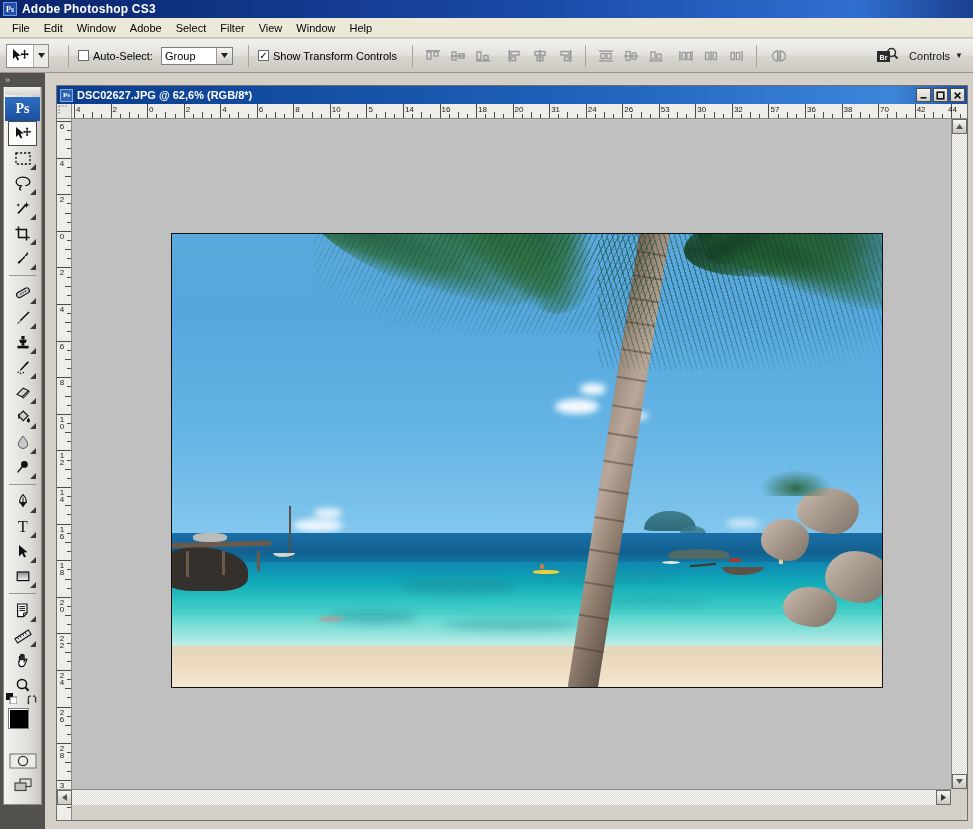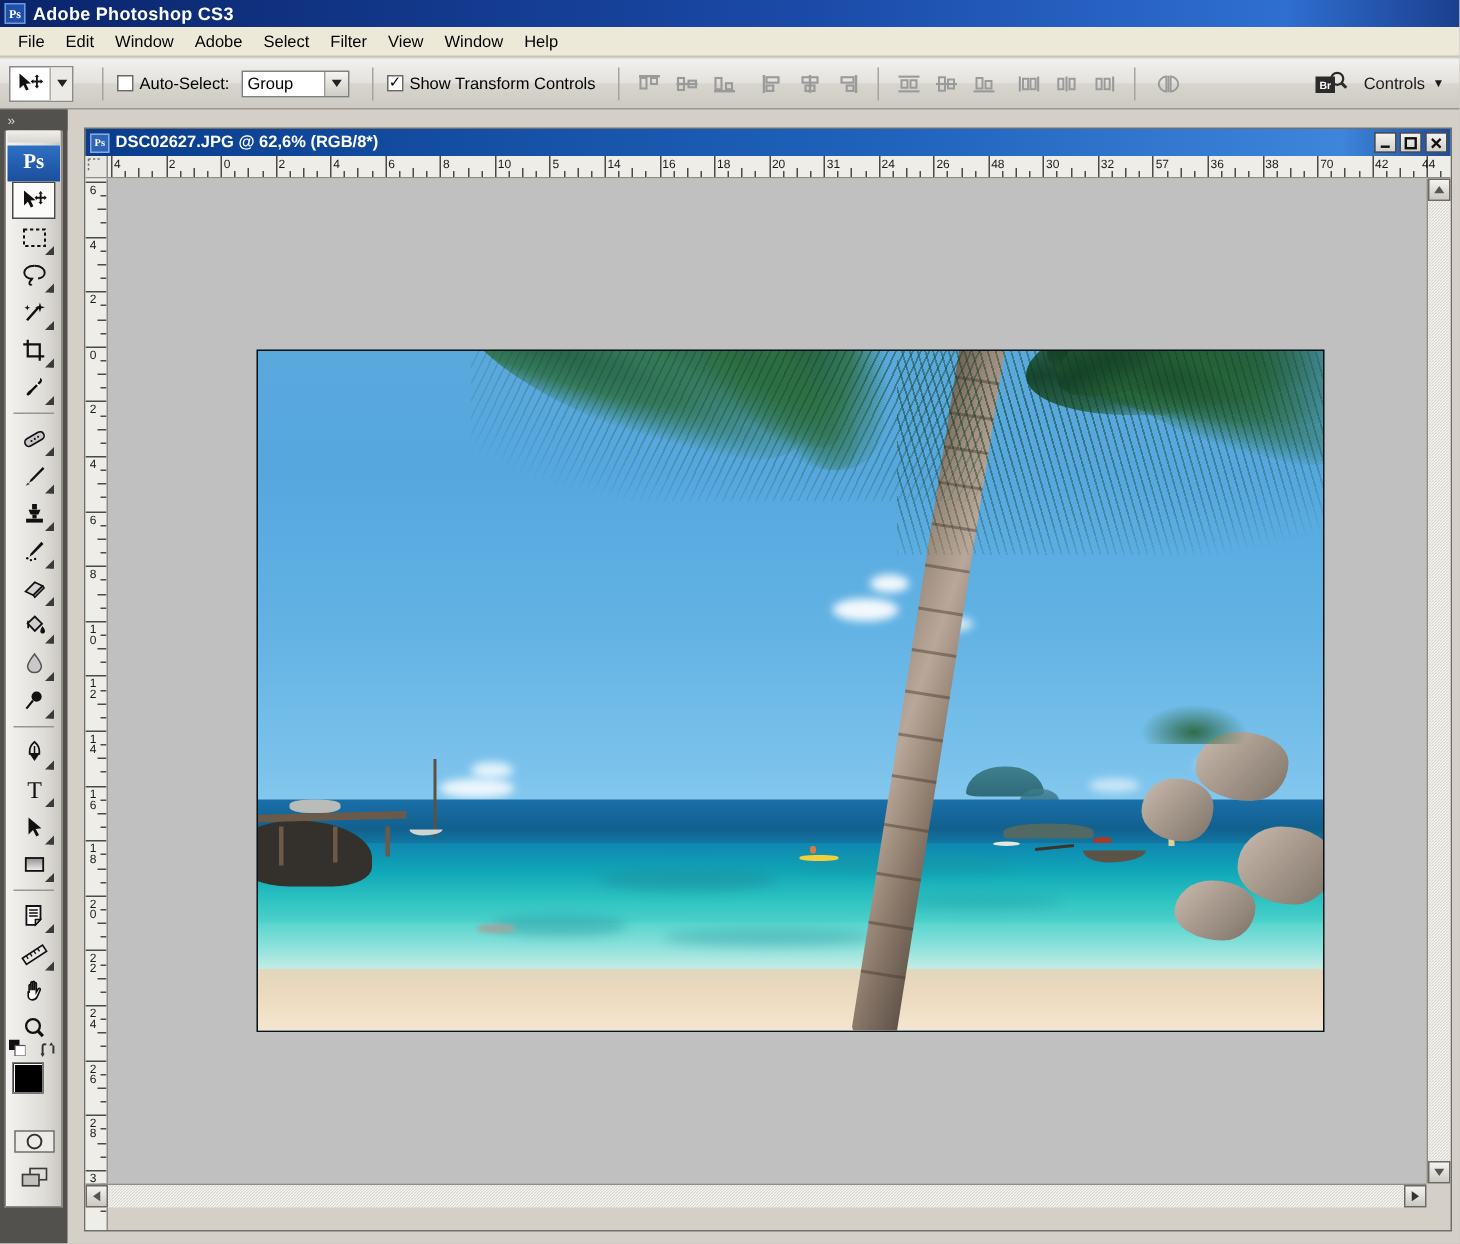--- a/index.html
+++ b/index.html
@@ -936,21 +936,21 @@
         <div class="rlabel" style="left: 515.7px; top: 2px;">24</div>
         <div class="rt" style="left: 522.837px; top: 10px; width: 1px; height: 4px;"></div>
         <div class="rt" style="left: 531.975px; top: 8px; width: 1px; height: 6px;"></div>
         <div class="rt" style="left: 541.112px; top: 10px; width: 1px; height: 4px;"></div>
         <div class="rt" style="left: 550.25px; top: 0px; width: 1px; height: 14px;"></div>
         <div class="rlabel" style="left: 552.25px; top: 2px;">26</div>
         <div class="rt" style="left: 559.388px; top: 10px; width: 1px; height: 4px;"></div>
         <div class="rt" style="left: 568.525px; top: 8px; width: 1px; height: 6px;"></div>
         <div class="rt" style="left: 577.663px; top: 10px; width: 1px; height: 4px;"></div>
         <div class="rt" style="left: 586.8px; top: 0px; width: 1px; height: 14px;"></div>
-        <div class="rlabel" style="left: 588.8px; top: 2px;">48</div>
+        <div class="rlabel" style="left: 588.8px; top: 2px;">53</div>
         <div class="rt" style="left: 595.938px; top: 10px; width: 1px; height: 4px;"></div>
         <div class="rt" style="left: 605.075px; top: 8px; width: 1px; height: 6px;"></div>
         <div class="rt" style="left: 614.212px; top: 10px; width: 1px; height: 4px;"></div>
         <div class="rt" style="left: 623.35px; top: 0px; width: 1px; height: 14px;"></div>
         <div class="rlabel" style="left: 625.35px; top: 2px;">30</div>
         <div class="rt" style="left: 632.487px; top: 10px; width: 1px; height: 4px;"></div>
         <div class="rt" style="left: 641.625px; top: 8px; width: 1px; height: 6px;"></div>
         <div class="rt" style="left: 650.762px; top: 10px; width: 1px; height: 4px;"></div>
         <div class="rt" style="left: 659.9px; top: 0px; width: 1px; height: 14px;"></div>
         <div class="rlabel" style="left: 661.9px; top: 2px;">32</div>

